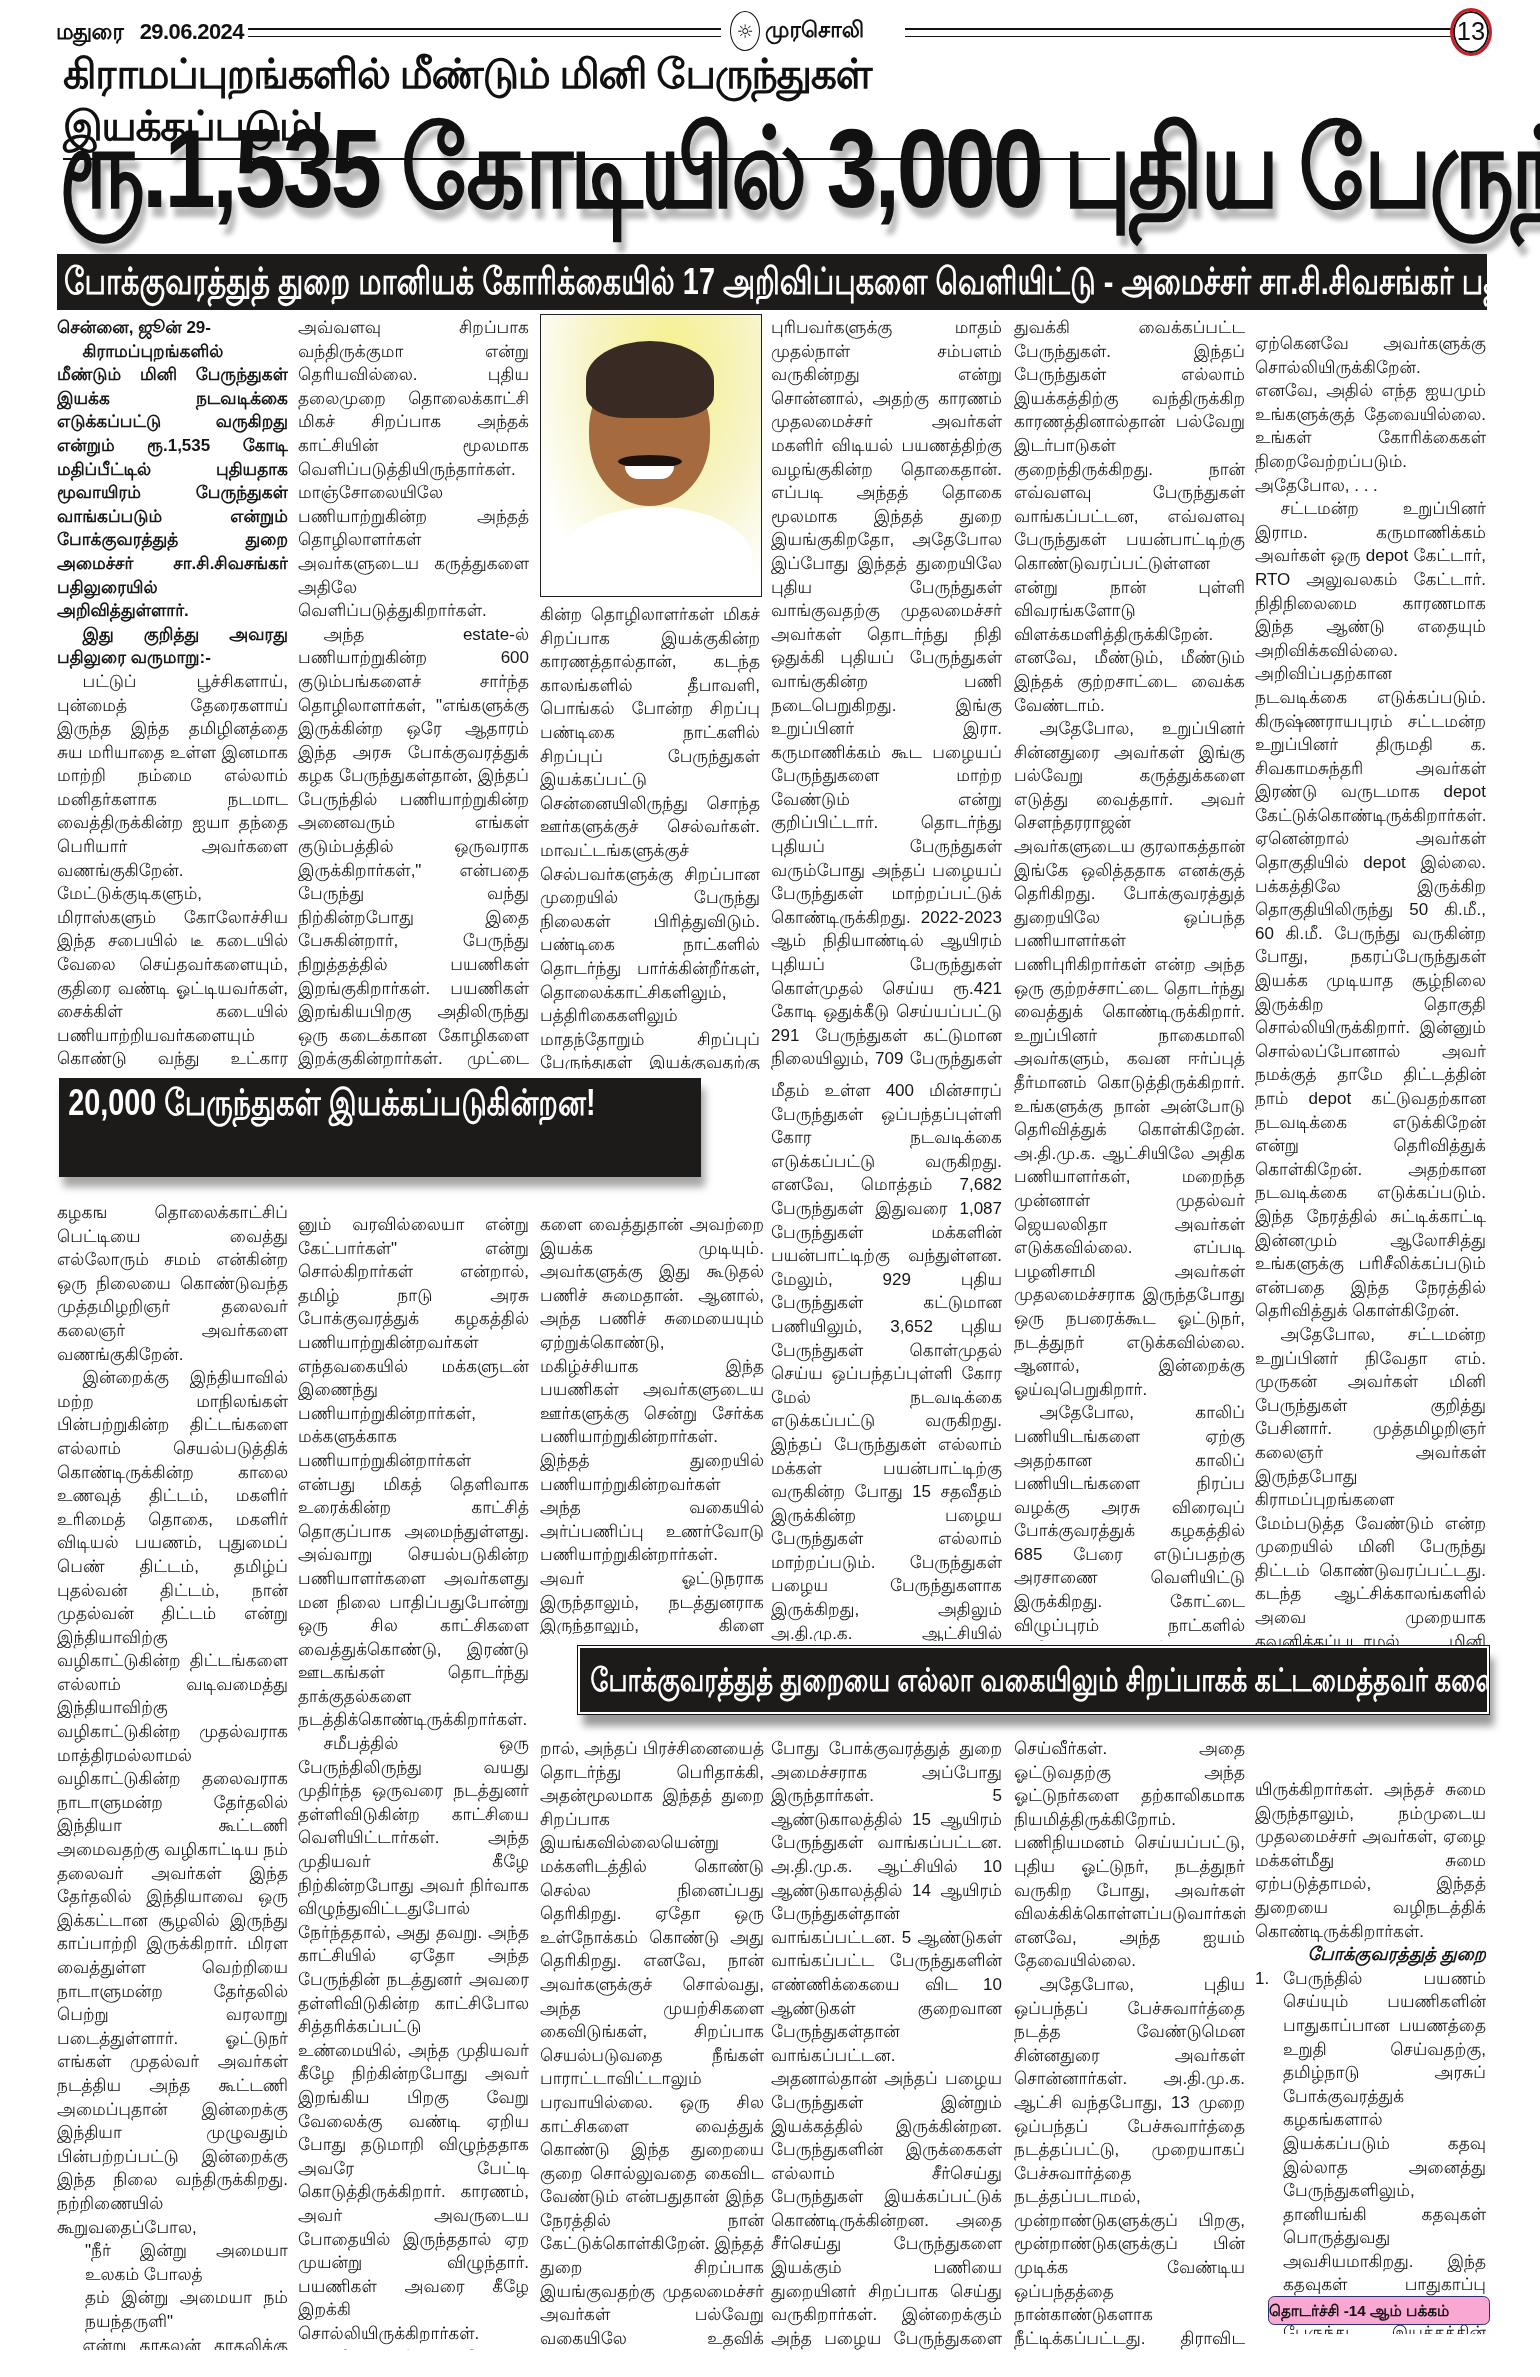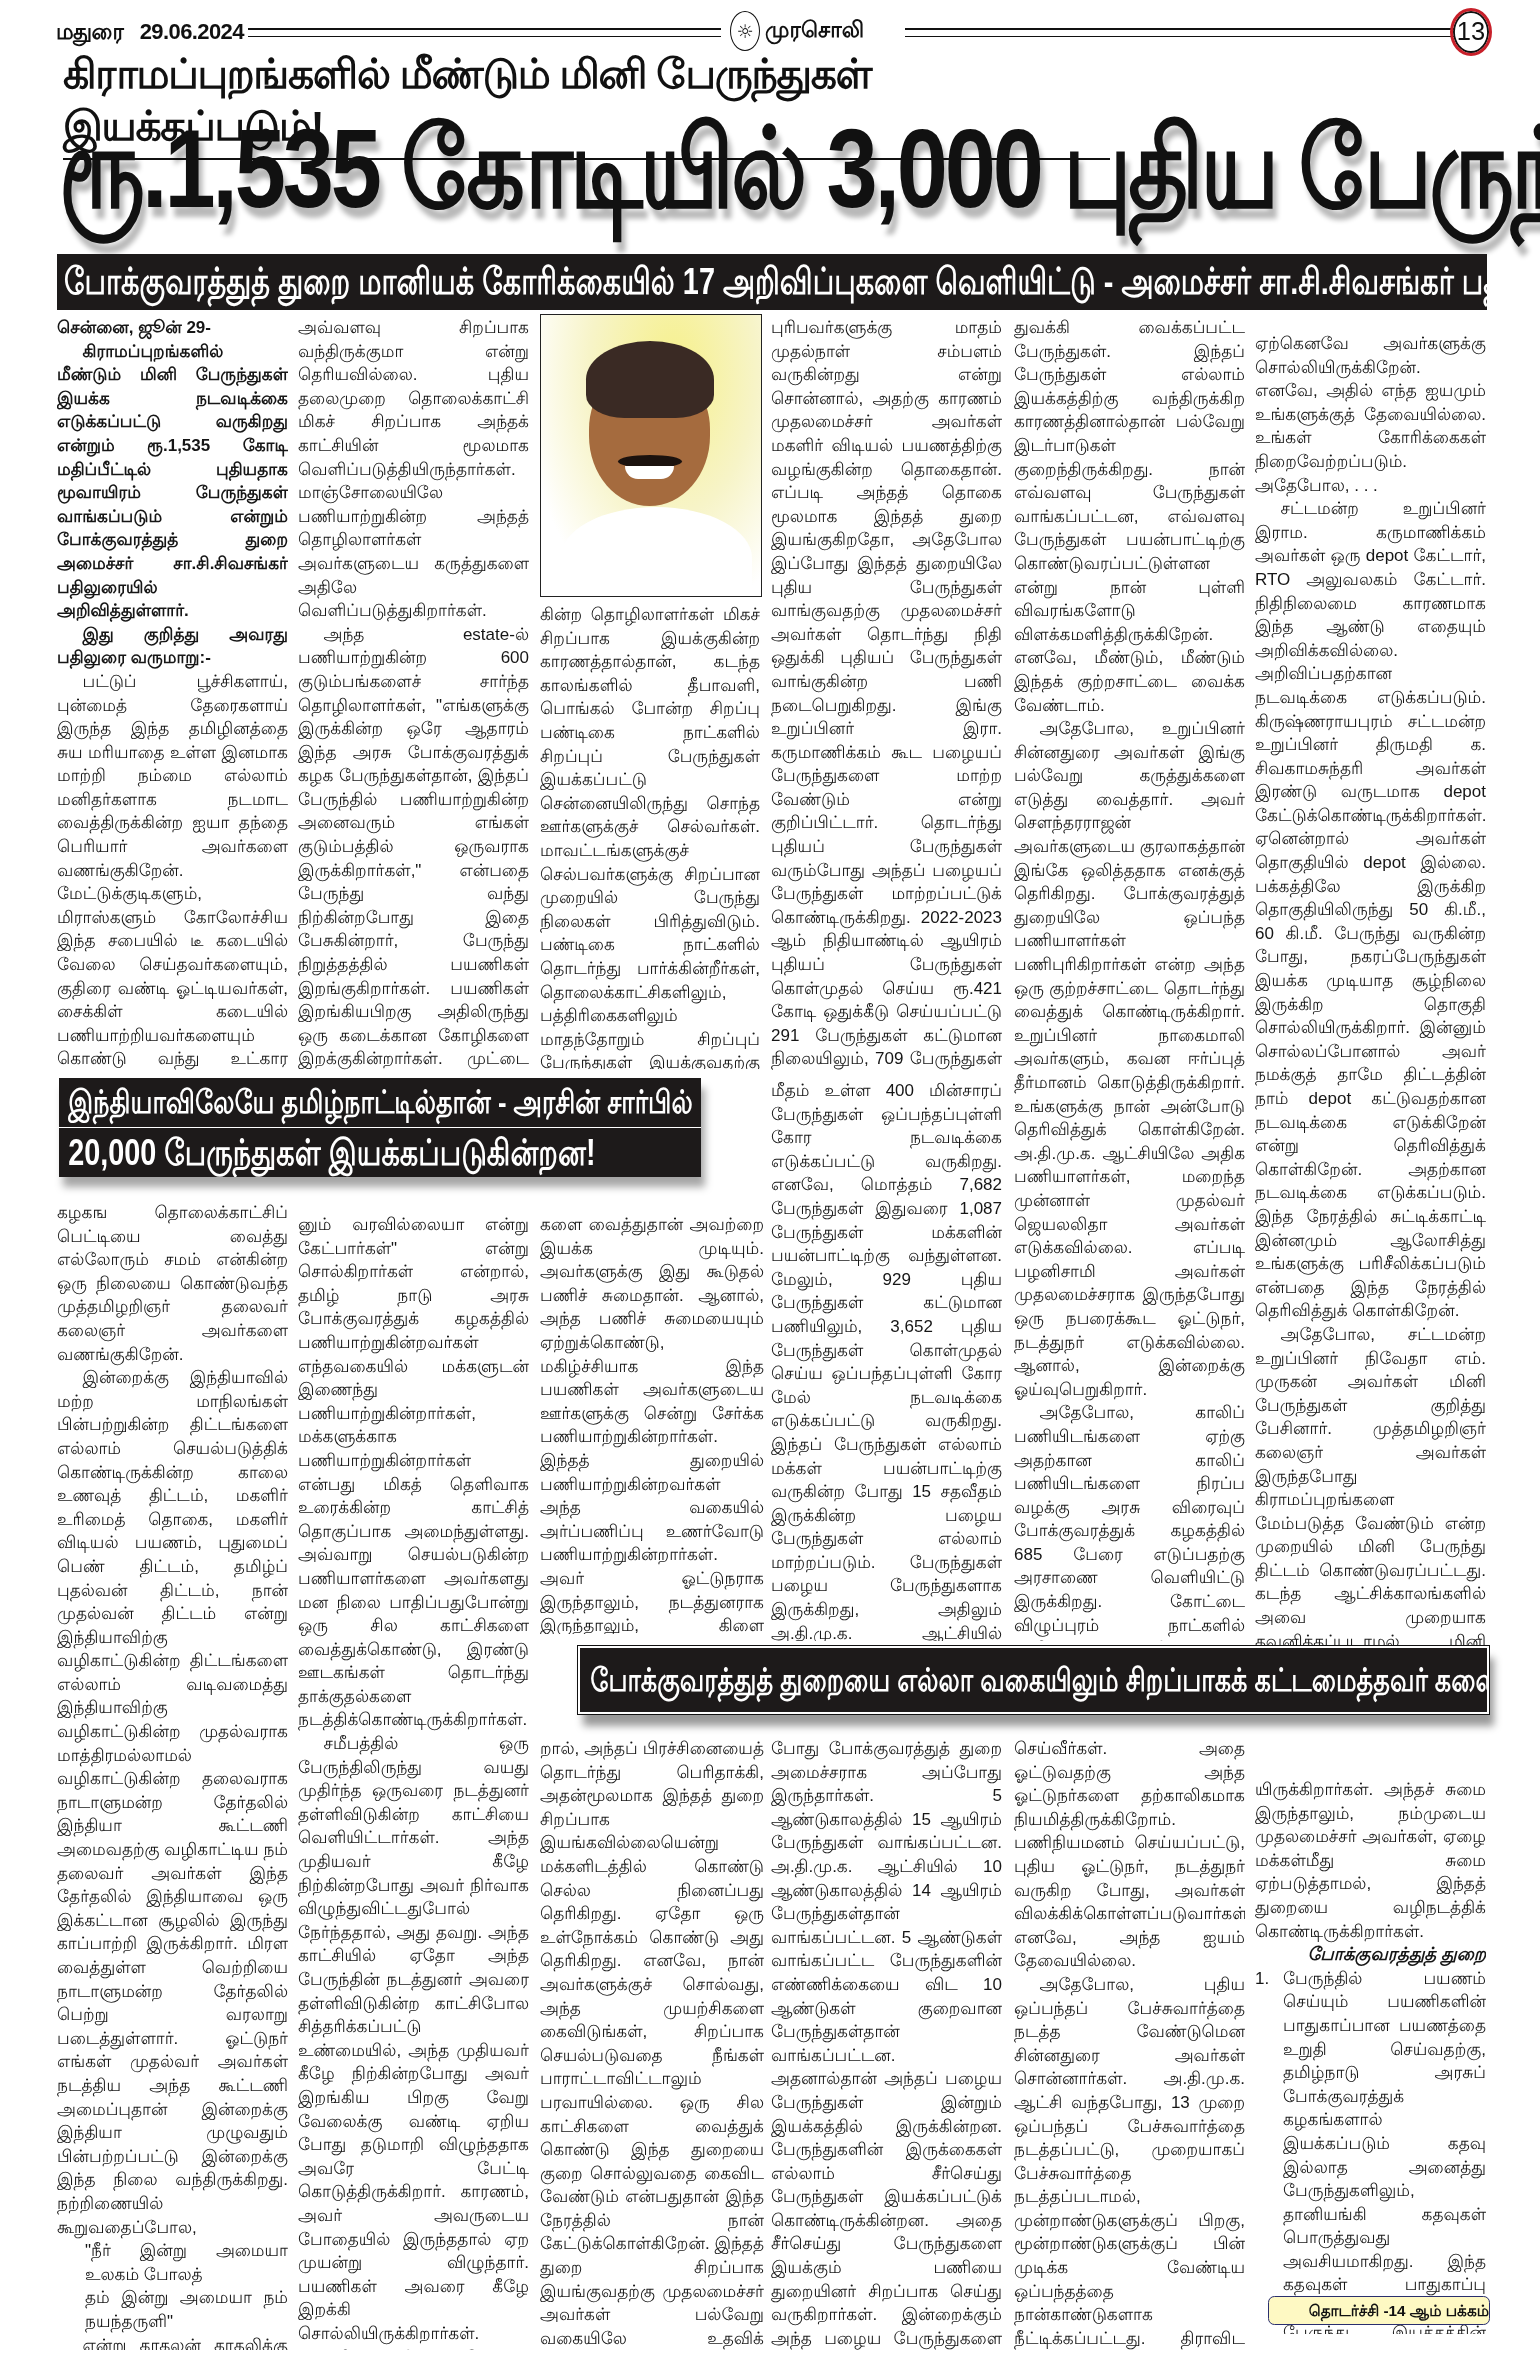--- a/index.html
+++ b/index.html
@@ -68,22 +68,22 @@
                font-family: "Liberation Sans", sans-serif; font-weight: bold; font-size: 32px; line-height: 64px; white-space: nowrap; overflow:hidden; }
   .lowbanner span { display:inline-block; transform: scaleX(0.8); transform-origin:left center; padding-left: 12.8px; }
 
   
   .numlist { margin: 0; padding: 0; list-style: none; }
   .numlist li { position: relative; padding-left: 28px; text-indent: 0; }
   .numlist li .num { position: absolute; left: 0; top: 0; }
 
   
   .contbadge { left: 1268px; top: 2296px; width: 220px; height: 27px; border: 1.9px solid #2a2f6e; border-radius: 6.4px;
-               background: #fef9c3; font-family: "Liberation Sans", sans-serif; font-weight: bold; font-size: 15.3px;
-               line-height: 27px; text-align: right; color: #111; }
+               background: #f9a8d4; font-family: "Liberation Sans", sans-serif; font-weight: bold; font-size: 15.3px;
+               line-height: 27px; text-align: left; color: #111; }
 </style>
 </head>
 <body>
 
 <div class="abs masthead">
   <div class="mast-date">
     <span>மதுரை</span>
     &nbsp;&nbsp;<span>29.06.2024</span>
   </div>
   <div class="mast-rule left"></div>
@@ -144,21 +144,20 @@
 </div>
 
 <div class="col" style="left:1255px; top:332px; height:1325px;">
   <p class="noindent">ஏற்கெனவே அவர்களுக்கு சொல்லியிருக்கிறேன். எனவே, அதில் எந்த ஐயமும் உங்களுக்குத் தேவையில்லை. உங்கள் கோரிக்கைகள் நிறைவேற்றப்படும். அதேபோல, . . .</p>
   <p>சட்டமன்ற உறுப்பினர் இராம. கருமாணிக்கம் அவர்கள் ஒரு depot கேட்டார், RTO அலுவலகம் கேட்டார். நிதிநிலைமை காரணமாக இந்த ஆண்டு எதையும் அறிவிக்கவில்லை. அறிவிப்பதற்கான நடவடிக்கை எடுக்கப்படும். கிருஷ்ணராயபுரம் சட்டமன்ற உறுப்பினர் திருமதி க. சிவகாமசுந்தரி அவர்கள் இரண்டு வருடமாக depot கேட்டுக்கொண்டிருக்கிறார்கள். ஏனென்றால் அவர்கள் தொகுதியில் depot இல்லை. பக்கத்திலே இருக்கிற தொகுதியிலிருந்து 50 கி.மீ., 60 கி.மீ. பேருந்து வருகின்ற போது, நகரப்பேருந்துகள் இயக்க முடியாத சூழ்நிலை இருக்கிற தொகுதி சொல்லியிருக்கிறார். இன்னும் சொல்லப்போனால் அவர் நமக்குத் தாமே திட்டத்தின் நாம் depot கட்டுவதற்கான நடவடிக்கை எடுக்கிறேன் என்று தெரிவித்துக் கொள்கிறேன். அதற்கான நடவடிக்கை எடுக்கப்படும். இந்த நேரத்தில் சுட்டிக்காட்டி இன்னமும் ஆலோசித்து உங்களுக்கு பரிசீலிக்கப்படும் என்பதை இந்த நேரத்தில் தெரிவித்துக் கொள்கிறேன்.</p>
   <p>அதேபோல, சட்டமன்ற உறுப்பினர் நிவேதா எம். முருகன் அவர்கள் மினி பேருந்துகள் குறித்து பேசினார். முத்தமிழறிஞர் கலைஞர் அவர்கள் இருந்தபோது கிராமப்புறங்களை மேம்படுத்த வேண்டும் என்ற முறையில் மினி பேருந்து திட்டம் கொண்டுவரப்பட்டது. கடந்த ஆட்சிக்காலங்களில் அவை முறையாக கவனிக்கப்படாமல் மினி பேருந்துகள் முடக்க நிலைக்குச் சென்று விட்டார்கள். நம்முடைய திராவிட மாடல் முதல்வர் அவர்களிடத்தில் அவர்கள் தொடர்ந்து கோரிக்கை வைத்த தன் அடிப்படையில், துறை ரீதியாக ஆய்வு செய்து, புதிய மினி பேருந்துகள் permit வழங்குவதற்கான நடவடிக்கை எடுக்கப் பட்டிருக்கிறது.</p>
 
 </div>
 
 <div class="abs midbanner">
-  <div class="l1"><span>இந்தியாவிலேயே தமிழ்நாட்டில்தான் - அரசின் சார்பில்</span></div>
   <div class="l2"><span>20,000 பேருந்துகள் இயக்கப்படுகின்றன!</span></div>
 </div>
 
 <div class="col" style="left:57px; top:1201px; height:1149px;">
   <p class="noindent">கழகங தொலைக்காட்சிப் பெட்டியை வைத்து எல்லோரும் சமம் என்கின்ற ஒரு நிலையை கொண்டுவந்த முத்தமிழறிஞர் தலைவர் கலைஞர் அவர்களை வணங்குகிறேன்.</p>
   <p>இன்றைக்கு இந்தியாவில் மற்ற மாநிலங்கள் பின்பற்றுகின்ற திட்டங்களை எல்லாம் செயல்படுத்திக் கொண்டிருக்கின்ற காலை உணவுத் திட்டம், மகளிர் உரிமைத் தொகை, மகளிர் விடியல் பயணம், புதுமைப் பெண் திட்டம், தமிழ்ப் புதல்வன் திட்டம், நான் முதல்வன் திட்டம் என்று இந்தியாவிற்கு வழிகாட்டுகின்ற திட்டங்களை எல்லாம் வடிவமைத்து இந்தியாவிற்கு வழிகாட்டுகின்ற முதல்வராக மாத்திரமல்லாமல் வழிகாட்டுகின்ற தலைவராக நாடாளுமன்ற தேர்தலில் இந்தியா கூட்டணி அமைவதற்கு வழிகாட்டிய நம் தலைவர் அவர்கள் இந்த தேர்தலில் இந்தியாவை ஒரு இக்கட்டான சூழலில் இருந்து காப்பாற்றி இருக்கிறார். மிரள வைத்துள்ள வெற்றியை நாடாளுமன்ற தேர்தலில் பெற்று வரலாறு படைத்துள்ளார். ஓட்டுநர் எங்கள் முதல்வர் அவர்கள் நடத்திய அந்த கூட்டணி அமைப்புதான் இன்றைக்கு இந்தியா முழுவதும் பின்பற்றப்பட்டு இன்றைக்கு இந்த நிலை வந்திருக்கிறது. நற்றிணையில் கூறுவதைப்போல,</p>
   <p class="quote">"நீர் இன்று அமையா உலகம் போலத்</p>
   <p class="quote">தம் இன்று அமையா நம் நயந்தருளி"</p>
   <p>என்று காதலன் காதலிக்கு சொல்வது. நாங்கள் எங்களுடைய தலைவருக்குச் சொல்கிறோம். அவர் இல்லாமல் நாங்கள், இந்த இயக்கம் இல்லை. இன்றைக்கு இந்த இயக்கம் பெற்றிருக்கின்ற வெற்றி, இந்த இயக்கத்தில் இருக்கின்றவர்கள் பெற்றிருக்கின்ற வெற்றி. திராவிட மாடல் முதல்வர் அவர்களுடைய வெற்றி. அவரை வணங்குகிறேன்.</p>
 

